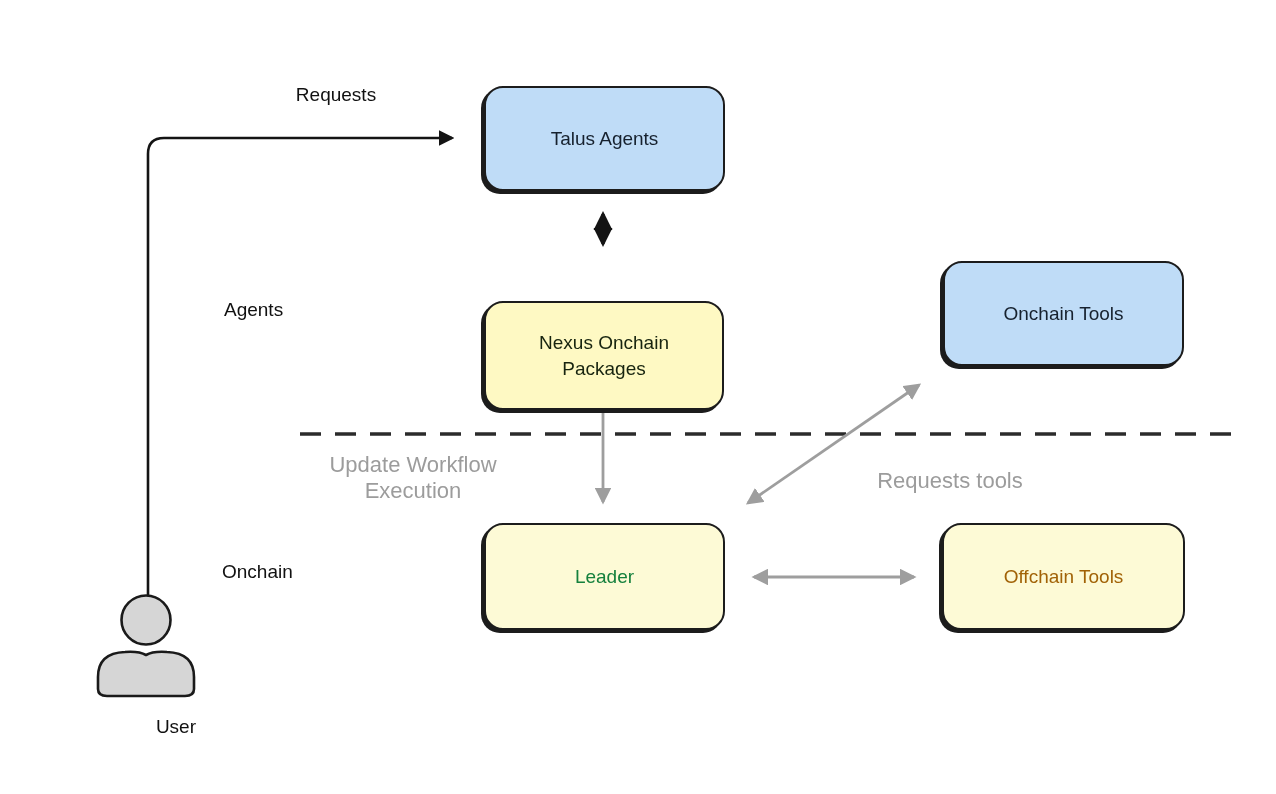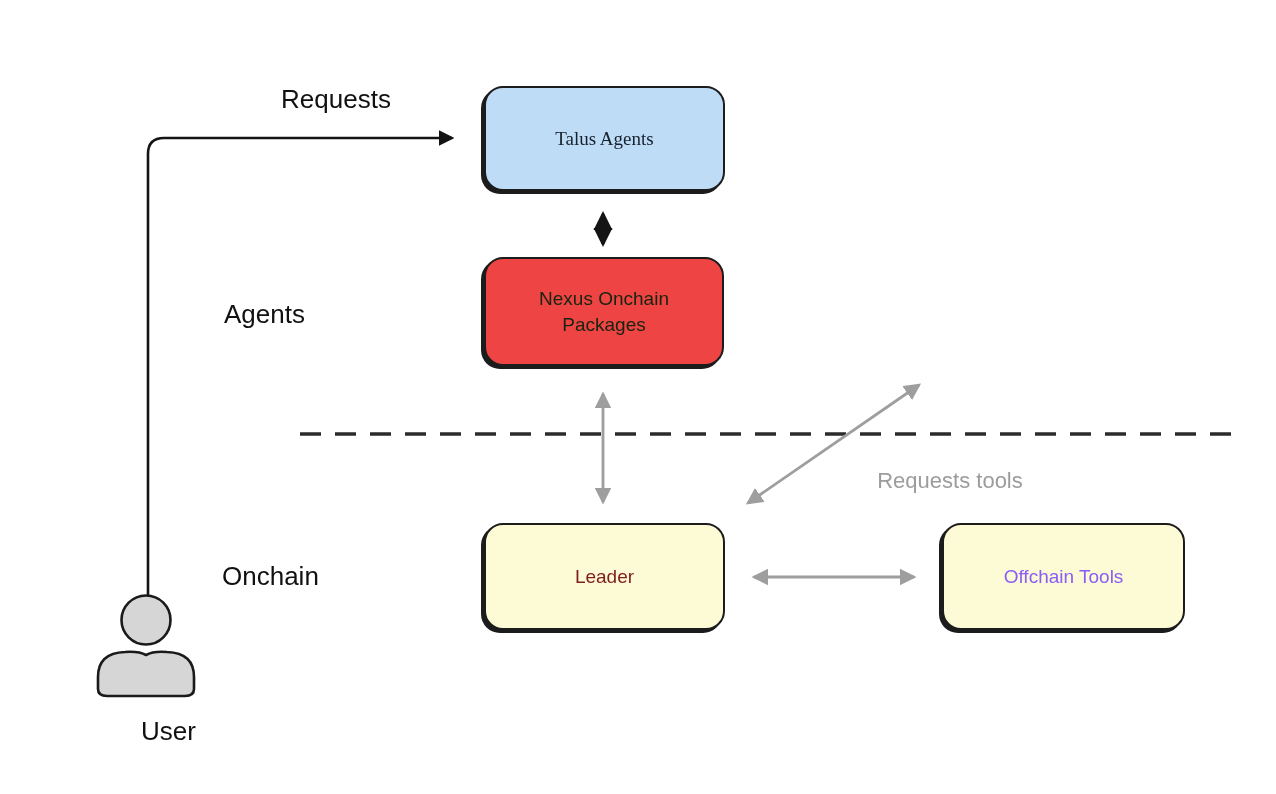--- a/index.html
+++ b/index.html
@@ -32,27 +32,27 @@
     text-align: center;
     font-size: 19px;
     font-weight: 500;
     color: #16212e;
     line-height: 1.35;
     padding: 6px 18px;
   }
   .node-talus          { left: 484px; top: 86px;  width: 241px; height: 105px; }
   .node-nexus          { left: 484px; top: 257px; width: 240px; height: 109px; color: #17240f; }
   .node-onchain-tools  { left: 943px; top: 261px; width: 241px; height: 105px; }
-  .node-leader         { left: 484px; top: 523px; width: 241px; height: 107px; color: #7f1d1d; }
-  .node-offchain-tools { left: 942px; top: 523px; width: 243px; height: 107px; color: #8b5cf6; }
+  .node-leader         { left: 484px; top: 523px; width: 241px; height: 107px; color: #15803d; }
+  .node-offchain-tools { left: 942px; top: 523px; width: 243px; height: 107px; color: #a16207; }
 
   .lbl {
     position: absolute;
     color: #111111;
-    font-size: 26px;
+    font-size: 19px;
     font-weight: 500;
     white-space: nowrap;
   }
   .lbl-requests { left: 270px; top: 84px;  width: 132px; text-align: center; }
   .lbl-onchain  { left: 224px; top: 299px; }
   .lbl-offchain { left: 222px; top: 561px; }
   .lbl-user     { left: 96px;  top: 716px; width: 100px; text-align: right; }
 
   .lbl-gray {
     position: absolute;
@@ -90,43 +90,47 @@
 
     <line x1="300" y1="434" x2="1236" y2="434" stroke="#2b2b2b" stroke-width="3.6" stroke-dasharray="21 14"></line>
 
     <line x1="603" y1="394" x2="603" y2="502" stroke="#9e9e9e" stroke-width="2.8" marker-start="url(#head-gray)" marker-end="url(#head-gray)"></line>
 
     <line x1="748" y1="503" x2="919" y2="385" stroke="#9e9e9e" stroke-width="2.8" marker-start="url(#head-gray)" marker-end="url(#head-gray)"></line>
 
     <line x1="754" y1="577" x2="914" y2="577" stroke="#9e9e9e" stroke-width="2.8" marker-start="url(#head-gray)" marker-end="url(#head-gray)"></line>
   </svg>
 
-  <div class="node node-talus" style="background-color: rgb(191, 220, 247); font-family: Liberation Serif, serif;">
+  <div class="node node-talus" style="background-color: rgb(191, 220, 247);">
     <span>Talus Agents</span>
   </div>
 
-  <div class="node node-nexus" style="background-color: #ef4444;">
+  <div class="node node-nexus" style="background-color: #fef9c3; margin-top: 44px;">
     <span>Nexus Onchain Packages</span>
   </div>
 
+  <div class="node node-onchain-tools" style="background-color: rgb(191, 220, 247);">
+    <span>Onchain Tools</span>
+  </div>
 
   <div class="node node-leader" style="background-color: rgb(253, 250, 214);">
     <span>Leader</span>
   </div>
 
   <div class="node node-offchain-tools" style="background-color: rgb(253, 250, 214);">
     <span>Offchain Tools</span>
   </div>
 
   <div class="lbl lbl-requests">Requests</div>
 
   <div class="lbl lbl-onchain">Agents</div>
 
   <div class="lbl lbl-offchain">Onchain</div>
 
+  <div class="lbl-gray lbl-update">Update Workflow Execution</div>
 
   <div class="lbl-gray lbl-trigger">Requests tools</div>
 
   <svg class="user-figure" viewBox="90 590 112 115" xmlns="http://www.w3.org/2000/svg">
     <circle cx="146" cy="620" r="24.5" fill="#d6d6d6" stroke="#1a1a1a" stroke-width="2.6"></circle>
     <path d="M 98 689 L 98 677 Q 98 653 125 652 Q 139 651 146 655 Q 153 651 167 652 Q 194 653 194 677 L 194 689 Q 194 696 185 696 L 107 696 Q 98 696 98 689 Z" fill="#d6d6d6" stroke="#1a1a1a" stroke-width="2.6" stroke-linejoin="round"></path>
   </svg>
 
   <div class="lbl lbl-user">User</div>
 

